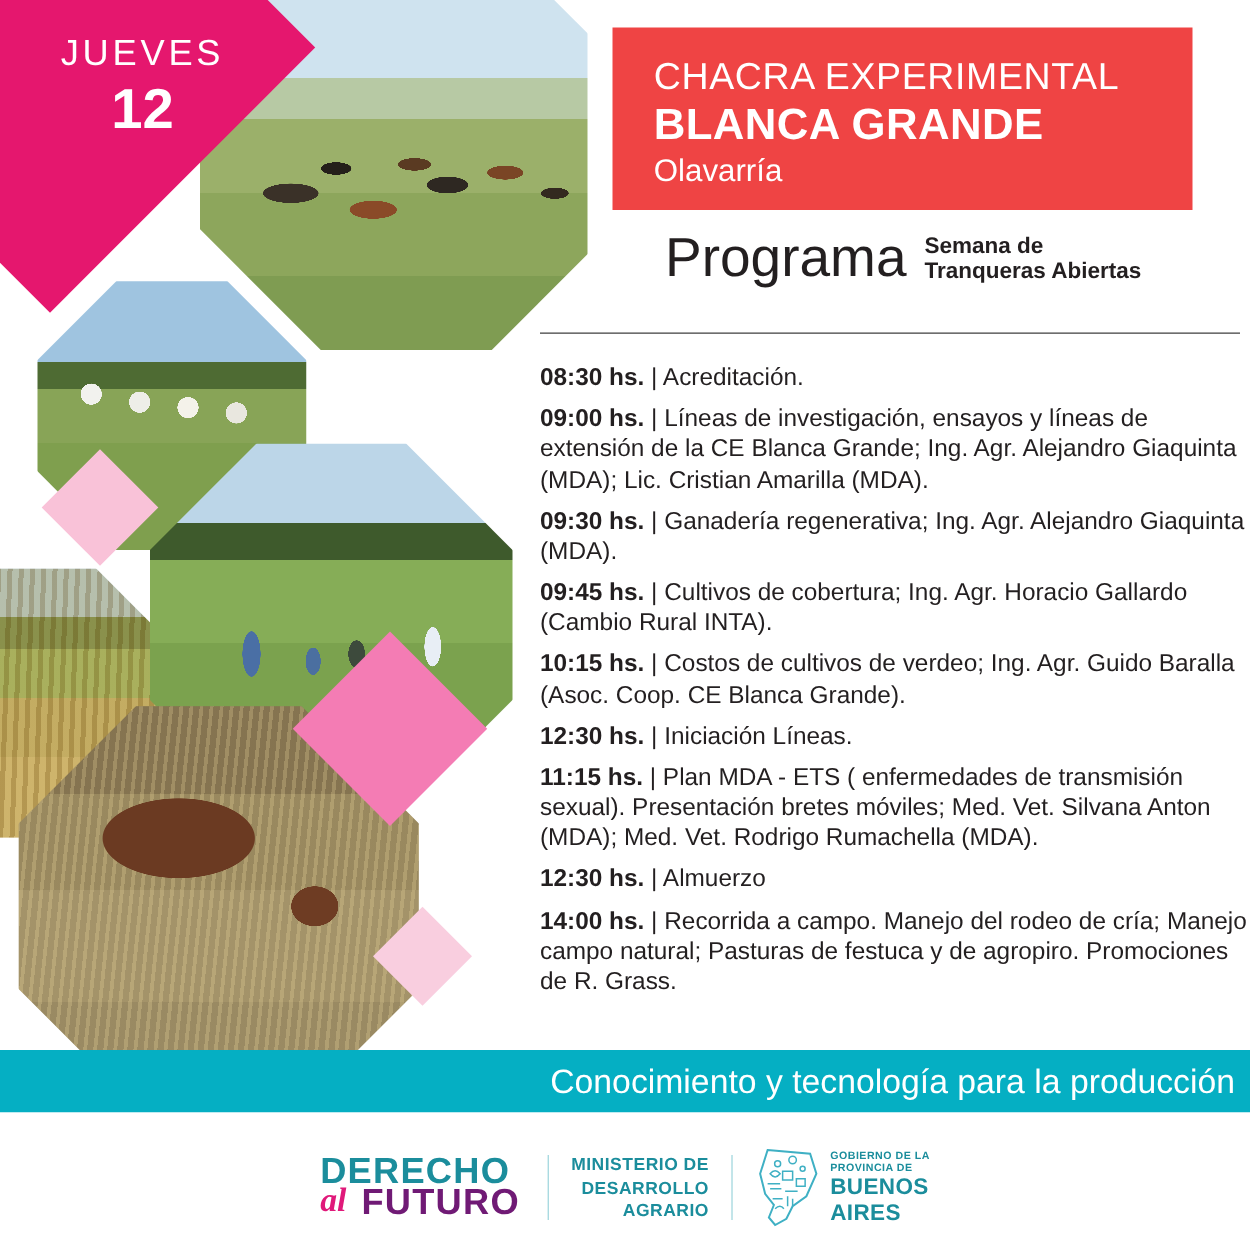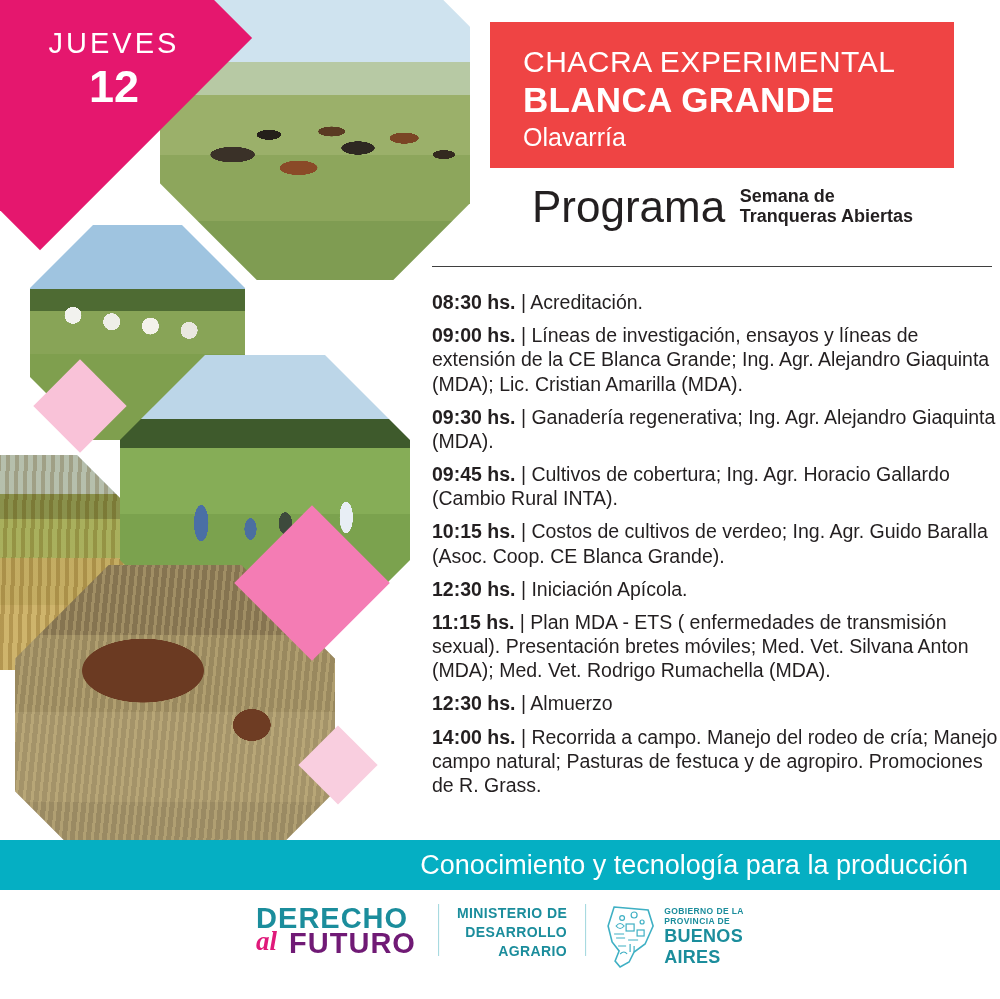--- a/index.html
+++ b/index.html
@@ -142,29 +142,29 @@
   }
   .item{font-size:19.5px;line-height:1.24;margin-bottom:9px;}
   .item .t{font-weight:700;text-align:center;}
   .item .sep{font-weight:400;}
 
   
   .teal{
     position:absolute;left:0;top:840px;width:1000px;height:50px;background:#05AFC3;z-index:7;
   }
   .teal .slogan{
-    position:absolute;right:32px;top:10px;color:#ffffff;font-size:27px;font-weight:400;
+    position:absolute;right:12px;top:10px;color:#ffffff;font-size:27px;font-weight:400;
     white-space:nowrap;
   }
 
   
   .logobar{position:absolute;left:0;top:890px;width:1000px;height:109px;background:#fff;z-index:7;}
   .logos{
-    position:absolute;left:50%;top:14px;transform:translateX(-50%);
-    display:flex;align-items:flex-start;gap:18px;
+    position:absolute;left:50%;top:27px;transform:translateX(-50%);
+    display:flex;align-items:center;gap:18px;
   }
   .derecho{line-height:1;text-align:left;position:relative;padding-right:4px;}
   .derecho .d1{
     font-size:29px;font-weight:700;color:#1B8D9C;letter-spacing:1px;display:block;
   }
   .derecho .d2{
     font-size:29px;font-weight:700;color:#701a75;letter-spacing:1px;display:block;margin-top:-4px;
     margin-left:33px;
   }
   .derecho .al{
@@ -230,21 +230,21 @@
     </span>
   </div>
   <div class="rule"></div>
 
   <div class="schedule">
       <div class="item"><span class="t">08:30 hs.</span><span class="sep"> | </span><span>Acreditación.</span></div>
       <div class="item"><span class="t">09:00 hs.</span><span class="sep"> | </span><span>Líneas de investigación, ensayos y líneas de extensión de la CE Blanca Grande; Ing. Agr. Alejandro Giaquinta (MDA); Lic. Cristian Amarilla (MDA).</span></div>
       <div class="item"><span class="t">09:30 hs.</span><span class="sep"> | </span><span>Ganadería regenerativa; Ing. Agr. Alejandro Giaquinta (MDA).</span></div>
       <div class="item"><span class="t">09:45 hs.</span><span class="sep"> | </span><span>Cultivos de cobertura; Ing. Agr. Horacio Gallardo (Cambio Rural INTA).</span></div>
       <div class="item"><span class="t">10:15 hs.</span><span class="sep"> | </span><span>Costos de cultivos de verdeo; Ing. Agr. Guido Baralla (Asoc. Coop. CE Blanca Grande).</span></div>
-      <div class="item"><span class="t">12:30 hs.</span><span class="sep"> | </span><span>Iniciación Apícola.</span></div>
+      <div class="item"><span class="t">12:30 hs.</span><span class="sep"> | </span><span>Iniciación Líneas.</span></div>
       <div class="item"><span class="t">11:15 hs.</span><span class="sep"> | </span><span>Plan MDA - ETS ( enfermedades de transmisión sexual). Presentación bretes móviles; Med. Vet. Silvana Anton (MDA); Med. Vet. Rodrigo Rumachella (MDA).</span></div>
       <div class="item"><span class="t">12:30 hs.</span><span class="sep"> | </span><span>Almuerzo</span></div>
       <div class="item"><span class="t">14:00 hs.</span><span class="sep"> | </span><span>Recorrida a campo. Manejo del rodeo de cría; Manejo campo natural; Pasturas de festuca y de agropiro. Promociones de R. Grass.</span></div>
     </div>
 
   <div class="teal">
     <div class="slogan">Conocimiento y tecnología para la producción</div>
   </div>
 
   <div class="logobar">

